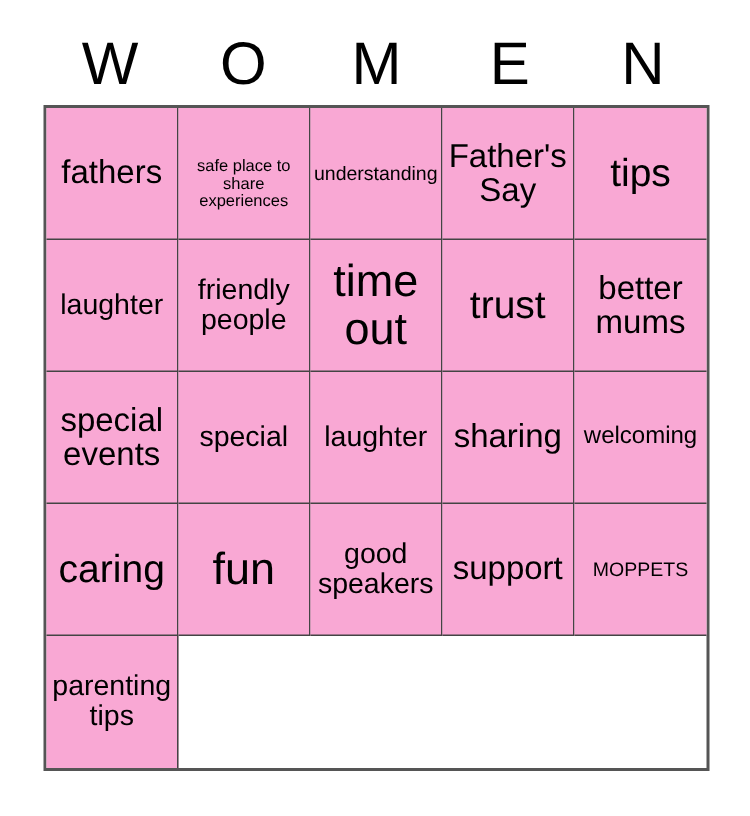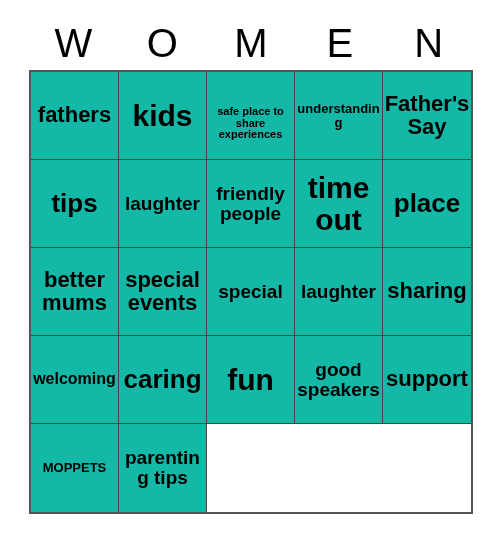--- a/index.html
+++ b/index.html
@@ -60,22 +60,21 @@
   .cell {
     border-right: 1px solid #444444;
     border-bottom: 1px solid #444444;
     box-sizing: border-box;
     display: flex;
     align-items: center;
     justify-content: center;
     text-align: center;
     padding: 2px 1px;
     overflow: hidden;
-    background: #14b8a6;
-    font-weight: bold;
+    background: #f9a8d4;
   }
   .cell:nth-child(5n) {
     border-right: none;
   }
   .cell:nth-child(n+21) {
     border-bottom: none;
   }
   .cell-text {
     display: block;
     width: 100%;
@@ -105,23 +104,20 @@
     <div class="header-cell">M</div>
     <div class="header-cell">E</div>
     <div class="header-cell">N</div>
   </div>
 
   <div class="grid" id="bingo-grid">
       <div class="cell">
         <span class="cell-text fs-l">fathers</span>
       </div>
       <div class="cell">
-        <span class="cell-text fs-xxl">kids</span>
-      </div>
-      <div class="cell">
         <span class="cell-text fs-xxs">safe place to share experiences</span>
       </div>
       <div class="cell">
         <span class="cell-text fs-xs">understanding</span>
       </div>
       <div class="cell">
         <span class="cell-text fs-l">Father's Say</span>
       </div>
       <div class="cell">
         <span class="cell-text fs-xl">tips</span>
@@ -129,21 +125,21 @@
       <div class="cell">
         <span class="cell-text fs-m">laughter</span>
       </div>
       <div class="cell">
         <span class="cell-text fs-m">friendly people</span>
       </div>
       <div class="cell">
         <span class="cell-text fs-xxl">time out</span>
       </div>
       <div class="cell">
-        <span class="cell-text fs-xl">place</span>
+        <span class="cell-text fs-xl">trust</span>
       </div>
       <div class="cell">
         <span class="cell-text fs-l">better mums</span>
       </div>
       <div class="cell">
         <span class="cell-text fs-l">special events</span>
       </div>
       <div class="cell">
         <span class="cell-text fs-m">special</span>
       </div>

